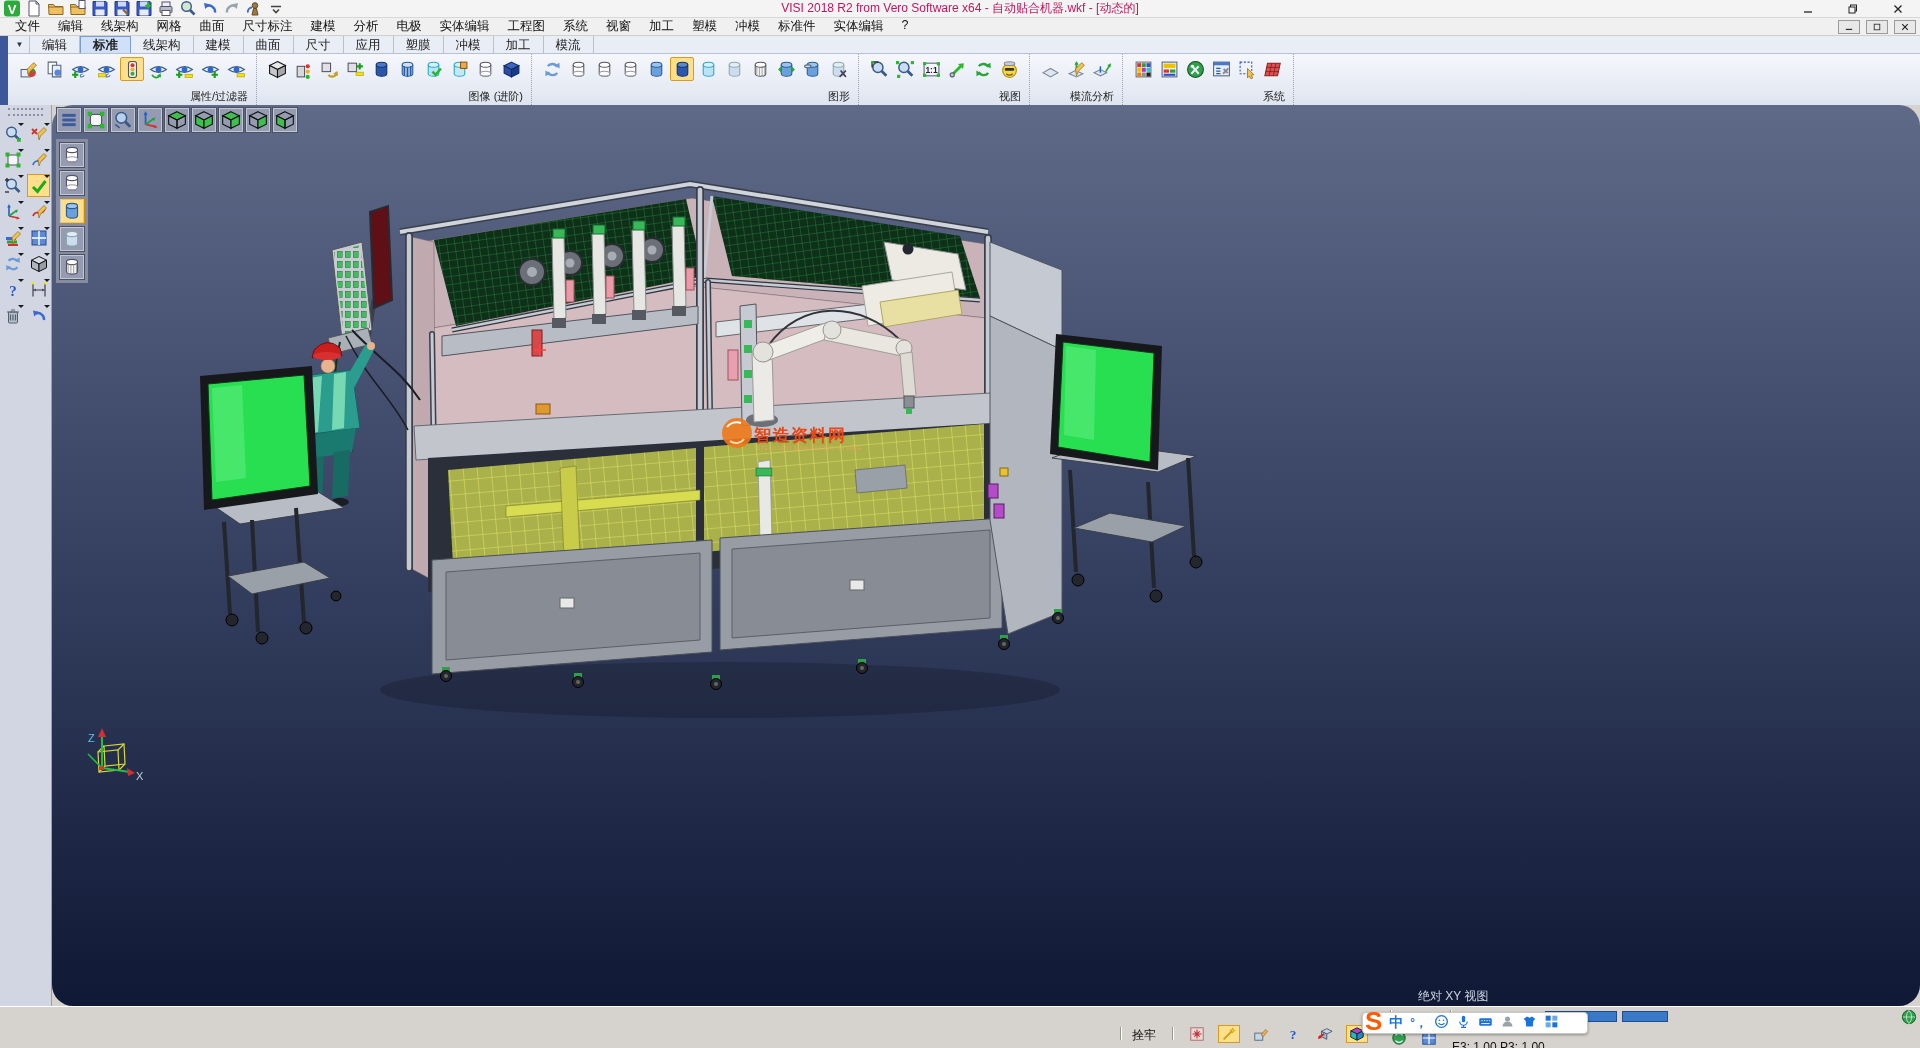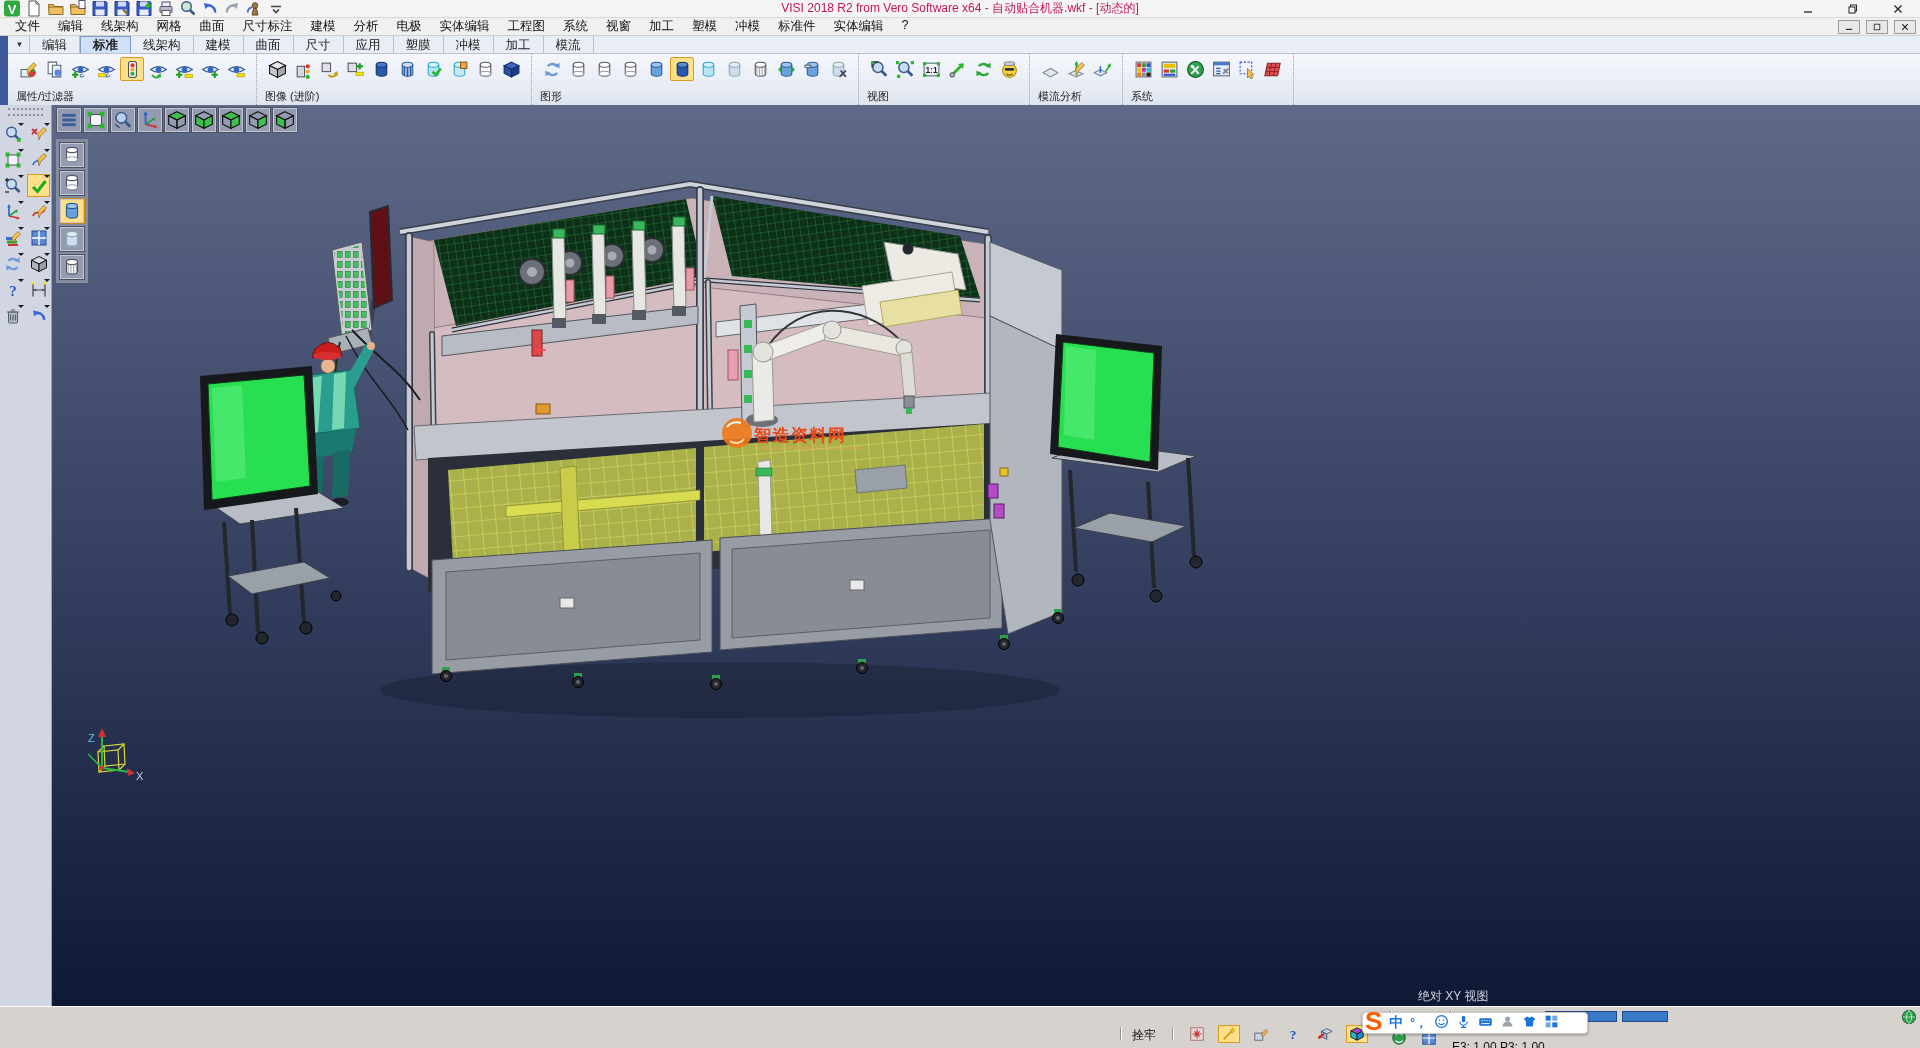--- a/index.html
+++ b/index.html
@@ -22,33 +22,33 @@
   
   .tabrow{position:absolute;left:0;top:36px;width:1920px;height:18px;background:#e9edf5;border-bottom:1px solid #b9c1d1;display:flex;align-items:stretch;padding-left:10px;}
   .tab-dd{width:20px;display:flex;align-items:center;justify-content:center;font-size:8px;color:#333;border-right:1px solid #b9c1d1;}
   .tab{font-size:12.5px;color:#222;padding:1px 12px 0;border-right:1px solid #b9c1d1;display:flex;align-items:center;white-space:nowrap;}
   .tab.active{background:#cfe0f8;border:1px solid #7e9cc8;border-bottom:none;font-weight:bold;}
   .navy-edge{position:absolute;left:0;top:36px;width:8px;height:69px;background:#3c5898;}
   
   .ribbon{position:absolute;left:8px;top:54px;width:1912px;height:51px;background:linear-gradient(#f5f7fc,#dfe5f0);display:flex;align-items:stretch;}
   .rgroup{display:flex;flex-direction:column;justify-content:space-between;padding:3px 8px 1px;border-right:1px dotted #9aa2b4;}
   .rgroup .icons{display:flex;gap:2px;align-items:center;}
-  .rgroup .glabel{text-align:left;font-size:11px;color:#222;padding-top:1px;}
+  .rgroup .glabel{text-align:right;font-size:11px;color:#222;padding-top:1px;}
   .icon{width:24px;height:24px;display:flex;align-items:center;justify-content:center;border:1px solid transparent;border-radius:2px;}
   .icon svg{width:19px;height:19px;}
   .icon.hl{background:#ffe08a;border-color:#d89a20;}
   
   .dock{position:absolute;left:0;top:105px;width:52px;height:901px;background:#d2d6e2;border-right:1px solid #9aa0b2;}
   .dock-grip{height:8px;margin:3px 8px 6px;border-top:2px dotted #8b91a3;border-bottom:2px dotted #8b91a3;}
   .dock-grid{display:grid;grid-template-columns:23px 23px;gap:3px;justify-content:center;}
   .dock-icon{width:23px;height:23px;position:relative;display:flex;align-items:center;justify-content:center;border:1px solid transparent;}
   .dock-icon svg{width:18px;height:18px;}
   .dock-icon.hl{background:#ffe08a;border-color:#d89a20;}
   .dock-icon::after{content:"";position:absolute;top:0;right:-1px;border:3px solid transparent;border-top-color:#1a1a1a;}
-  .canvas{position:absolute;left:52px;top:105px;width:1868px;height:901px;background:linear-gradient(#5f6a89,#3a4566 45%,#0f1834);}
+  .canvas{position:absolute;left:52px;top:105px;width:1868px;height:901px;background:linear-gradient(#5f6a89,#3a4566 45%,#0f1834);border-radius:21px;}
   .cv-toolbar{position:absolute;left:4px;top:2px;display:flex;gap:1px;}
   .ctile{width:26px;height:26px;background:#959cb2;border:1px solid #4c5163;box-shadow:inset 0 0 0 1px #c2c7d4;display:flex;align-items:center;justify-content:center;}
   .ctile svg{width:20px;height:20px;}
   .ctile.hl{background:#ffe08a;border-color:#c88a10;}
   .cv-strip{position:absolute;left:4px;top:34px;width:32px;background:#868ca0;padding:3px;display:flex;flex-direction:column;gap:2px;}
   .scene{position:absolute;left:0;top:0;width:1868px;height:901px;}
   .view-label{position:absolute;left:1366px;top:883px;font-size:12px;color:#cdd3e2;}
   
   .status{position:absolute;left:0;top:1006px;width:1920px;height:42px;background:#d6d3ce;border-top:1px solid #fff;}
   .rowA{position:absolute;left:0;top:2px;height:15px;width:1920px;font-size:12px;color:#111;}

